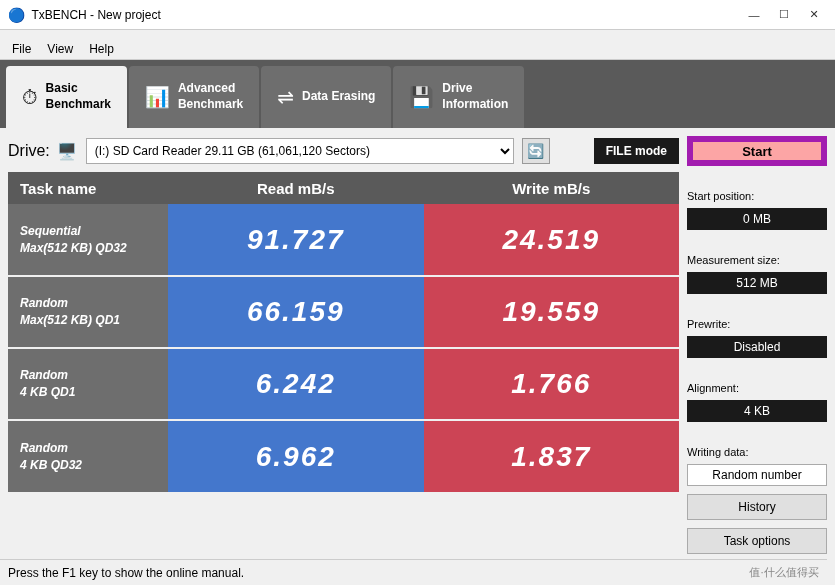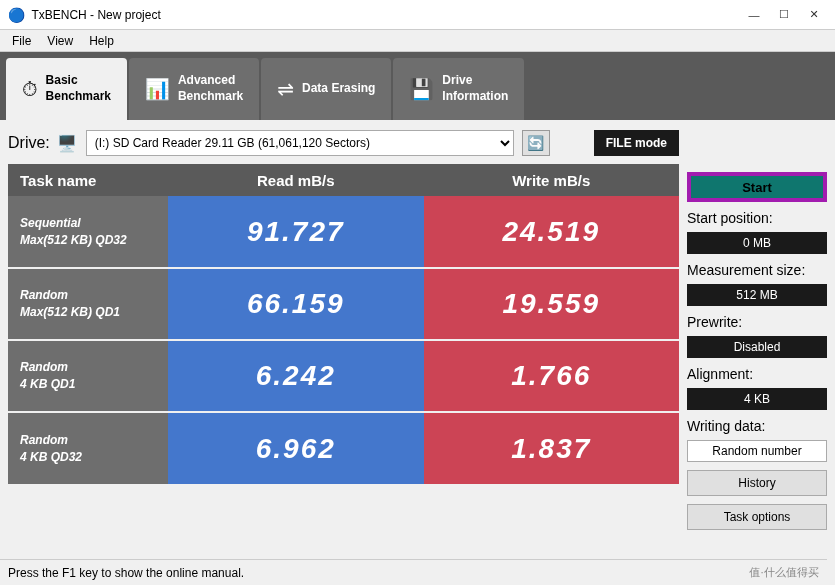--- a/index.html
+++ b/index.html
@@ -49,20 +49,21 @@
     }
 
     
     .menu-bar {
       background: #f0f0f0;
       height: 22px;
       display: flex;
       align-items: center;
       padding: 0 4px;
       border-bottom: 1px solid #ccc;
+      margin-top: 8px;
     }
     .menu-item {
       padding: 2px 8px;
       cursor: pointer;
       font-size: 12px;
       color: #000;
     }
 
     
     .toolbar {
@@ -219,33 +220,32 @@
     
     .right-panel {
       width: 140px;
       display: flex;
       flex-direction: column;
       gap: 6px;
     }
     .start-btn {
       width: 100%;
       height: 30px;
-      background: #0f766e;
-      border: 4px solid #a21caf;
+      background: #fca5a5;
+      border: 6px solid #a21caf;
       font-size: 13px;
       font-weight: bold;
       cursor: pointer;
       color: #000;
-      margin-top: 44px;
     }
 
     .param-label {
-      font-size: 14px;
-      color: #000;
-      margin-top: 2px;
+      font-size: 11px;
+      color: #000;
+      margin-top: 18px;
     }
     .param-value {
       width: 100%;
       height: 22px;
       background: #1a1a1a;
       color: #fff;
       border: none;
       font-size: 12px;
       text-align: center;
       padding: 0 4px;

